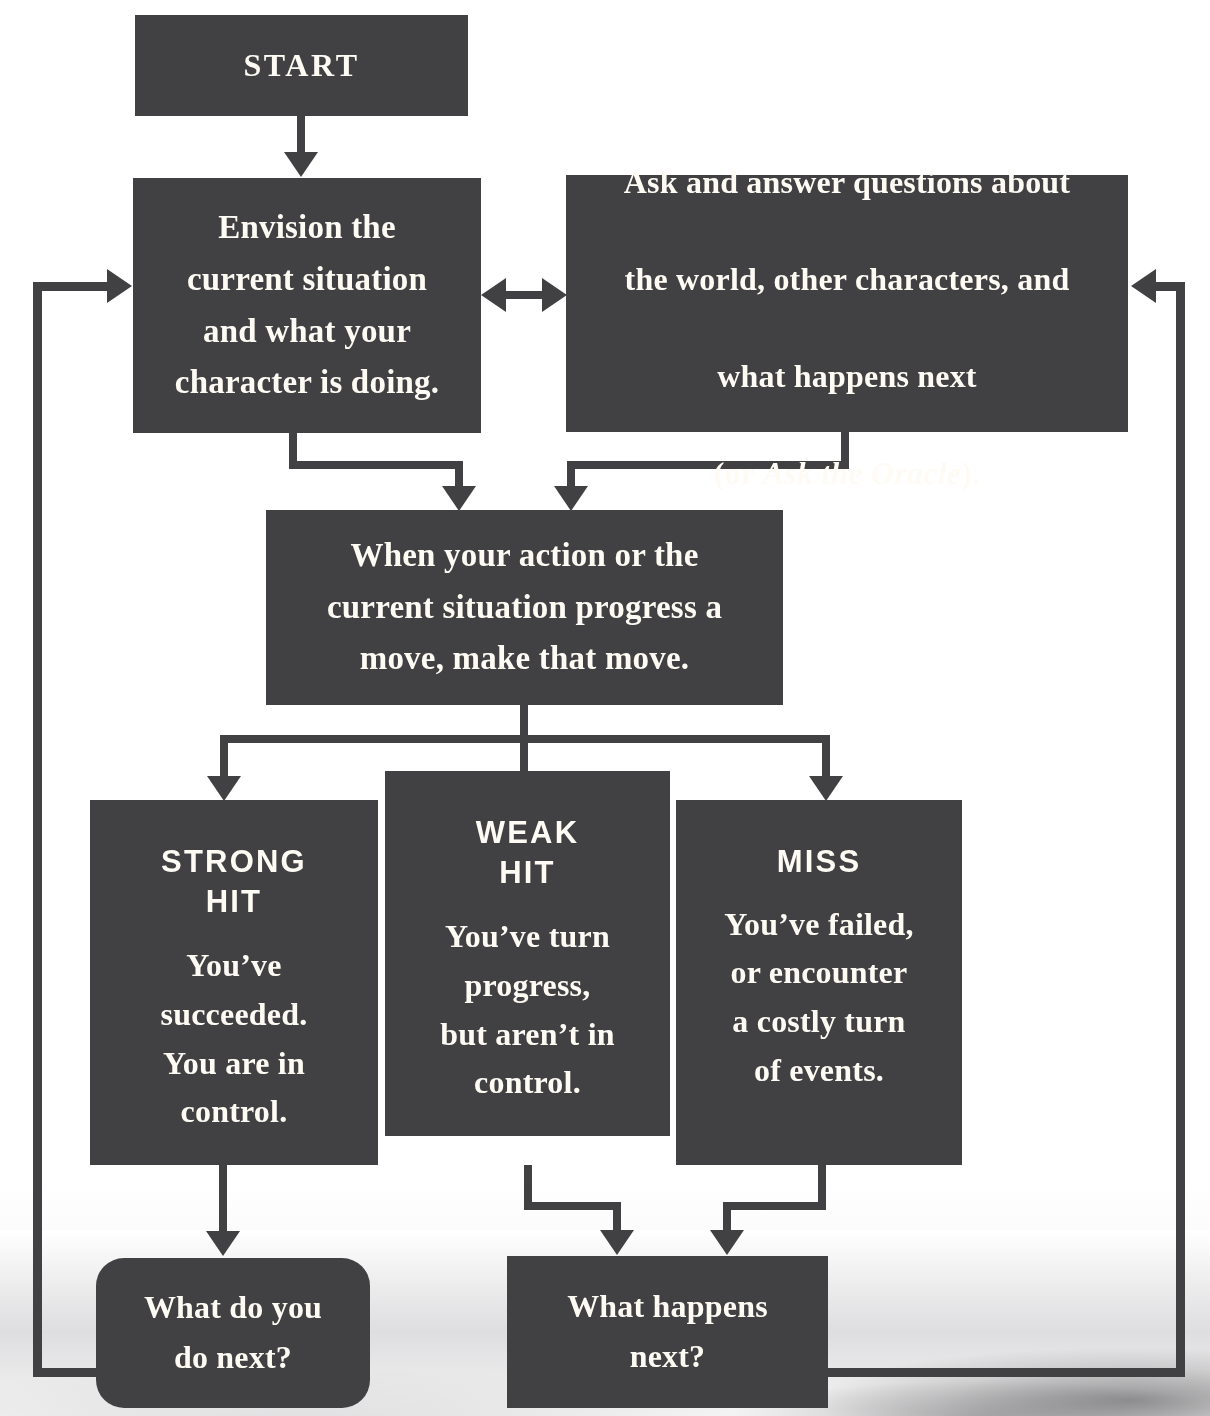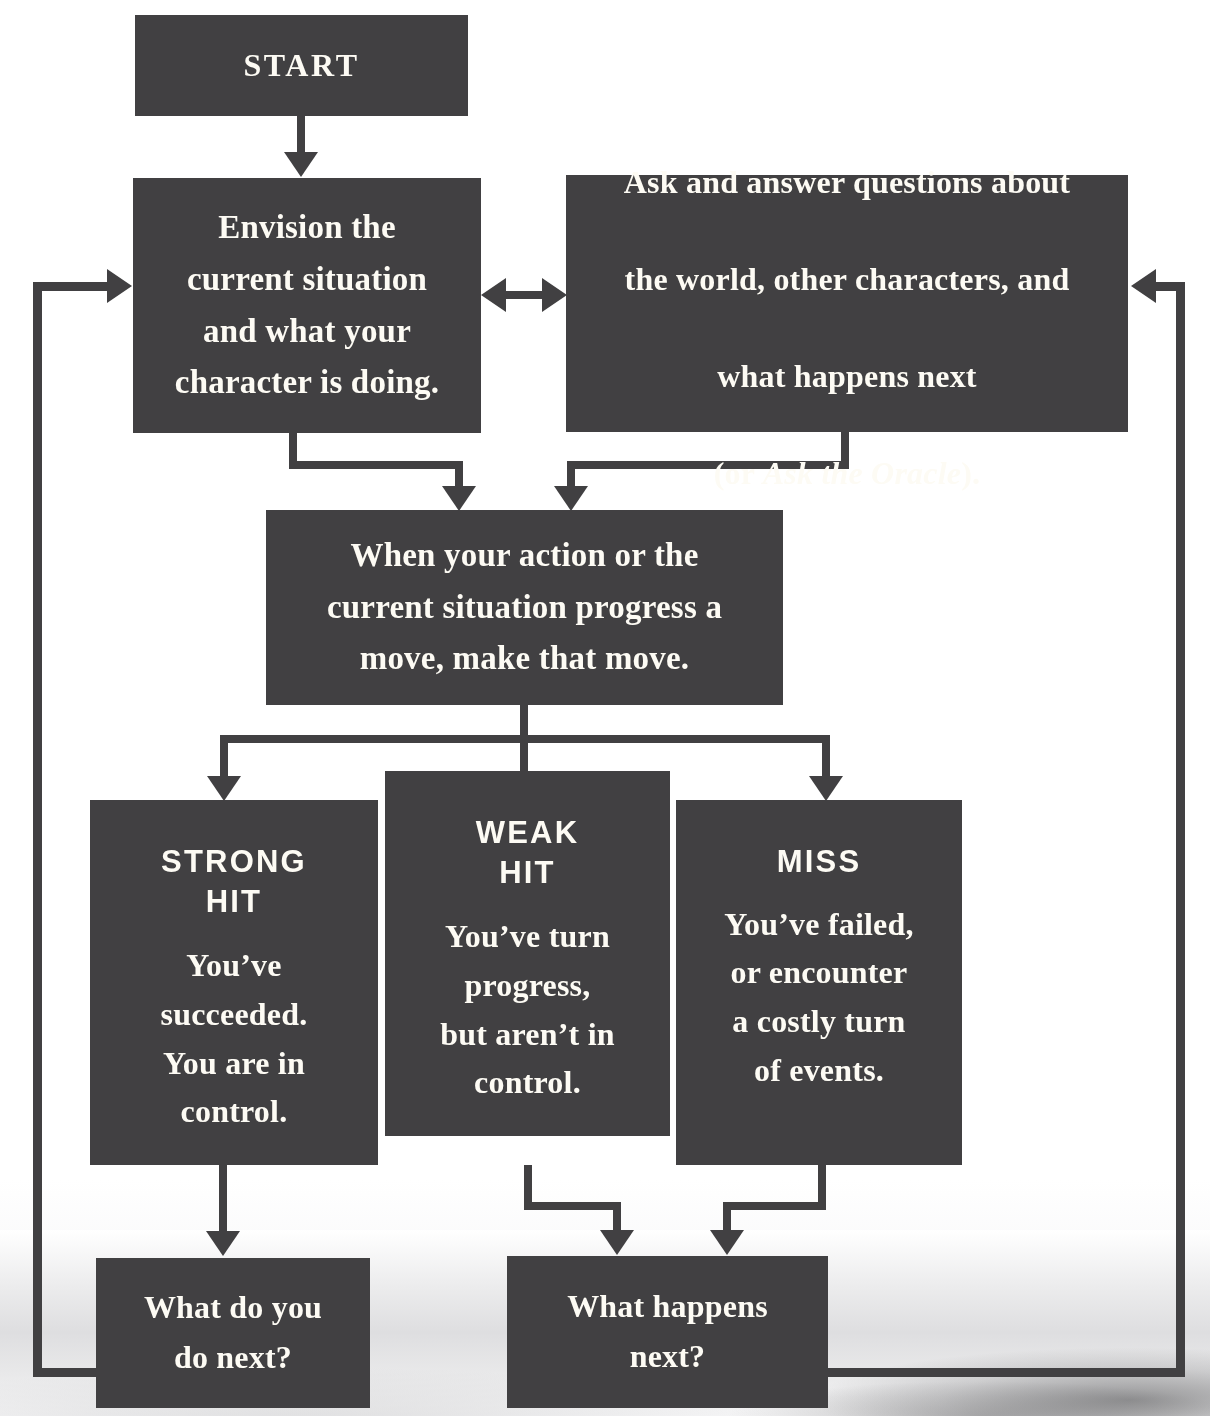--- a/index.html
+++ b/index.html
@@ -68,21 +68,21 @@
   #box-start .body { font-family:Liberation Serif, serif; font-size:32px; letter-spacing:2.6px; }
   #box-envision   { left:133px;  top:178px;  width:348px; height:255px; }
   #box-ask        { left:566px;  top:175px;  width:562px; height:257px; }
   #box-ask .body  { font-size:32px; line-height:1.52; }
   #box-move       { left:266px;  top:510px;  width:517px; height:195px; }
   #box-strong     { left:90px;   top:800px;  width:288px; height:365px; padding-top:42px; justify-content:flex-start; }
   #box-weak       { left:385px;  top:771px;  width:285px; height:365px; padding-top:42px; justify-content:flex-start; }
   #box-miss       { left:676px;  top:800px;  width:286px; height:365px; padding-top:42px; justify-content:flex-start; }
   #box-strong .body, #box-weak .body, #box-miss .body { font-size:32px; line-height:1.52; margin-top:20px; }
   #box-miss .body { margin-top:18px; }
-  #box-whatdo     { left:96px;   top:1258px; width:274px; height:150px; }
+  #box-whatdo     { left:96px;   top:1258px; width:274px; height:150px;border-radius:28px; }
   #box-whatdo .body { font-size:32px; line-height:1.55; }
   #box-whathappens{ left:507px;  top:1256px; width:321px; height:152px; }
   #box-whathappens .body { font-size:32px; line-height:1.55; }
 
   
   .seg {
     position: absolute;
     background: #414042;
     z-index: 2;
   }

